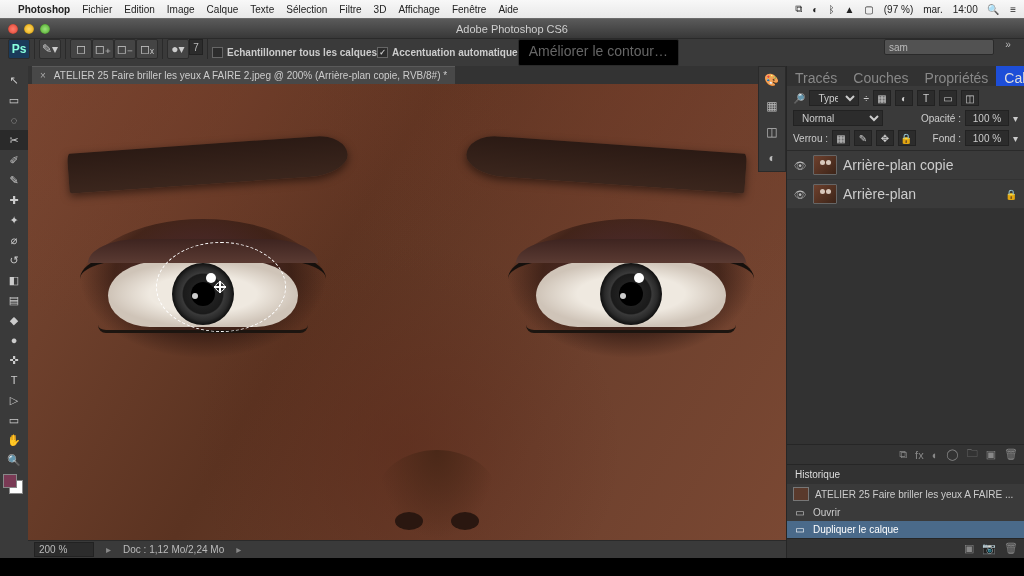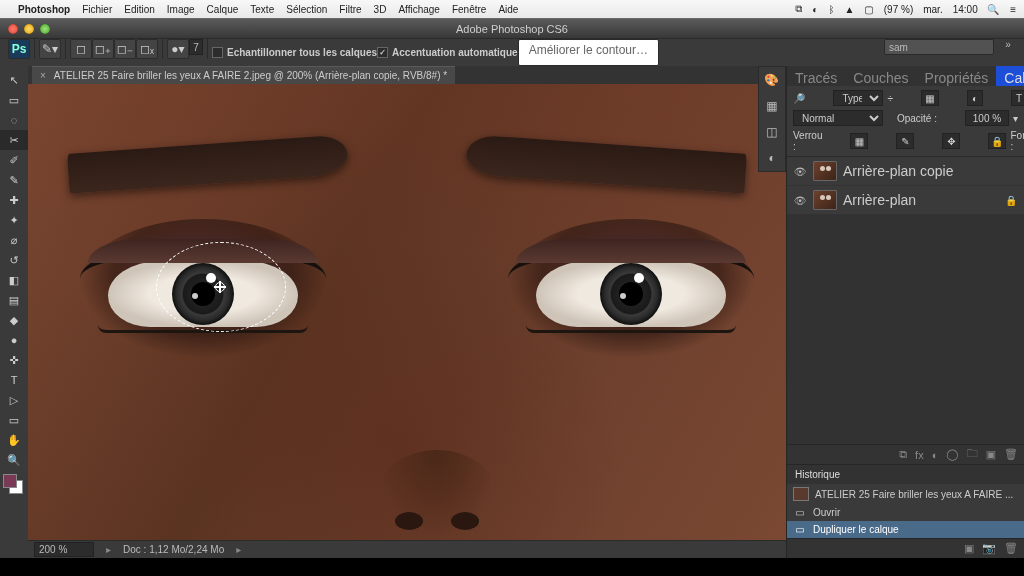--- a/index.html
+++ b/index.html
@@ -23,21 +23,21 @@
 .ps-titlebar .green { background: radial-gradient(#9be27a,#4ca728); }
 .ps-titlebar .title { color: #cfcfcf; font-size: 11px; }
 
 
 .ps-options { height: 28px; background: #3a3a3a; border-top: 1px solid #2a2a2a; display: flex; padding: 0 8px; color: #bbb; }
 .ps-options .icon-btn { width: 22px; height: 20px; background: #444; border: 1px solid #2c2c2c; border-radius: 2px; display: flex; align-items: center; justify-content: center; color: #ccc; font-size: 12px; }
 .ps-options .icon-btn.ps { background: #1a3a5a; color: #8fd; font-weight: bold; }
 .ps-options .sep { width: 1px; height: 20px; background: #2a2a2a; margin: 0 4px; }
 .ps-options .chk { display: flex; align-items: center; gap: 4px; font-size: 10px; color: #ccc; font-weight: bold; }
 .ps-options .chk .box { width: 11px; height: 11px; border: 1px solid #666; background: #2c2c2c; display: flex; align-items: center; justify-content: center; font-size: 8px; }
-.ps-options .dis { color: #666; background: #ffffff; padding: 3px 10px; border: 1px solid #2a2a2a; border-radius: 2px; font-size: 12px; }
+.ps-options .dis { color: #666; background: #000000; padding: 3px 10px; border: 1px solid #2a2a2a; border-radius: 2px; font-size: 14px; }
 .ps-options .searchbox { margin-left: auto; width: 110px; height: 16px; background: #525252; border: 1px solid #2a2a2a; border-radius: 2px; color: #bbb; padding: 0 4px; display: flex; align-items: center; }
 .ps-options .expand { width: 16px; text-align: center; color: #bbb; margin-left: 6px; }
 
 
 .main { display: flex; height: 492px; background: #3a3a3a; }
 
 
 .tools { width: 28px; background: #3a3a3a; display: flex; flex-direction: column; padding-top: 4px; gap: 0; }
 .tools .tool { height: 20px; display: flex; align-items: center; justify-content: center; color: #ccc; font-size: 11px; }
 .tools .tool.active { background: #2a2a2a; }
@@ -97,21 +97,21 @@
 
 
 .panels { width: 238px; background: #3a3a3a; display: flex; flex-direction: column; border-left: 1px solid #262626; }
 .panel-tabs { display: flex; background: #323232; height: 20px; }
 .panel-tabs .tab { padding: 4px 8px; color: #888; font-size: 14px; }
 .panel-tabs .tab.active { background: #1d4ed8; color: #ddd; }
 
 .layers-opts { padding: 4px 6px; display: flex; flex-direction: column; gap: 4px; border-bottom: 1px solid #2a2a2a; }
 .layers-opts .row { display:flex; align-items:center; gap:4px; color:#ccc; font-size:10px; }
 .layers-opts select, .layers-opts .mini { background:#2c2c2c; border:1px solid #222; color:#ccc; height:16px; font-size:10px; padding:0 4px; }
-.layers-opts .mini { width:18px; height:16px; display:flex;align-items:center;justify-content:center;margin-left:24px; }
+.layers-opts .mini { width:18px; height:16px; display:flex;align-items:center;justify-content:center; }
 .layers-opts .pct { margin-left:auto; display:flex; align-items:center; gap:4px; }
 .layers-opts .pctfield { width:44px; text-align:right; }
 
 .layer-list { flex: 0 0 auto; max-height: 110px; overflow:hidden; }
 .layer { display:flex; align-items:center; gap:6px; padding:4px 6px; color:#ccc; border-bottom:1px solid #333; }
 .layer .eye { position:static; width:14px; height:auto; text-align:center; color:#bbb; }
 .layer .thumb { width:24px; height:20px; background: linear-gradient(135deg,#6d402d,#3c2418); border:1px solid #666; border-radius:1px; position:relative; }
 .layer .thumb::after{content:'';position:absolute;top:4px;left:6px;width:5px;height:5px;background:#d8c8bc;border-radius:50%;box-shadow:6px 0 #d8c8bc;}
 .layer .name { flex:1; font-size:14px; }
 .layer .lock { color:#888; }

